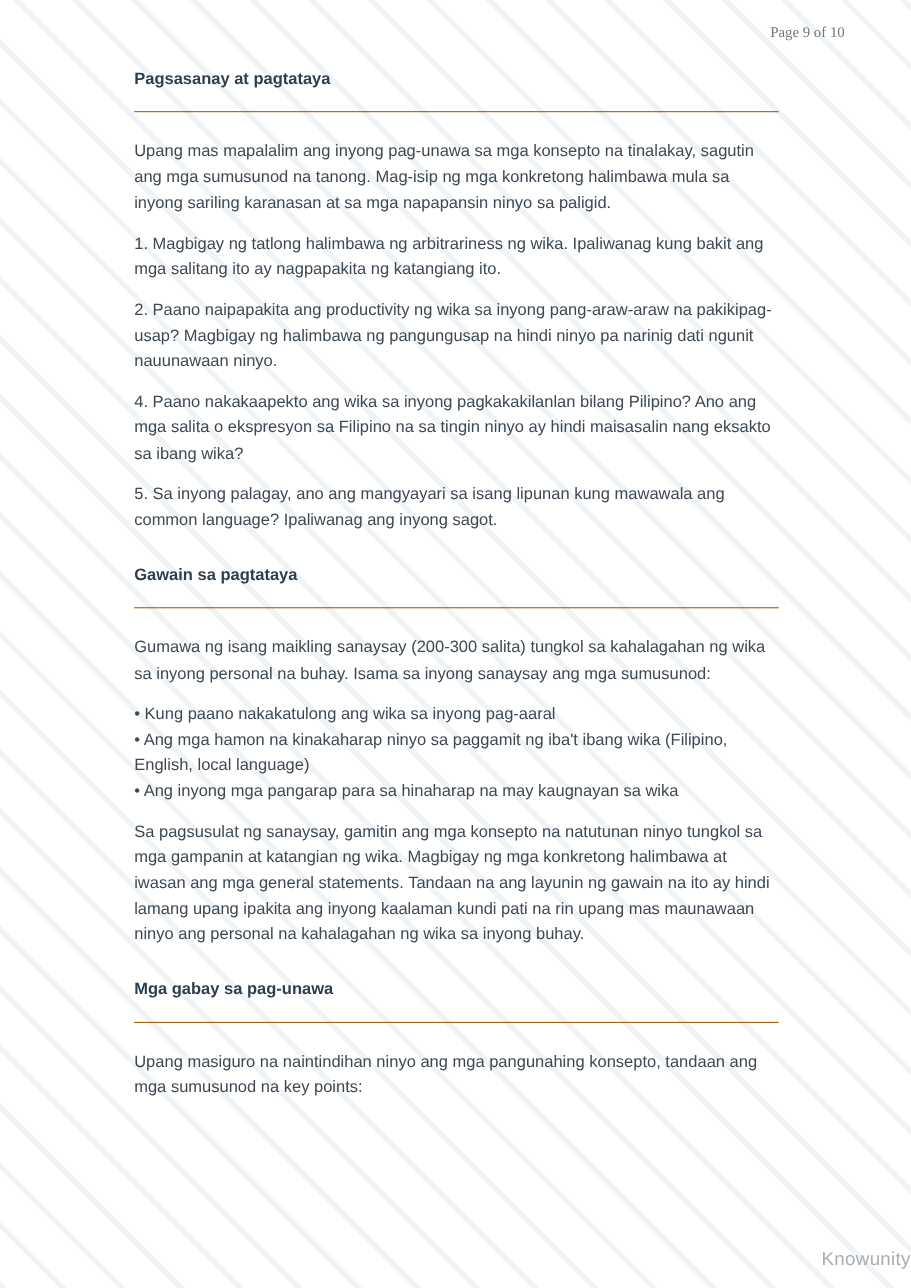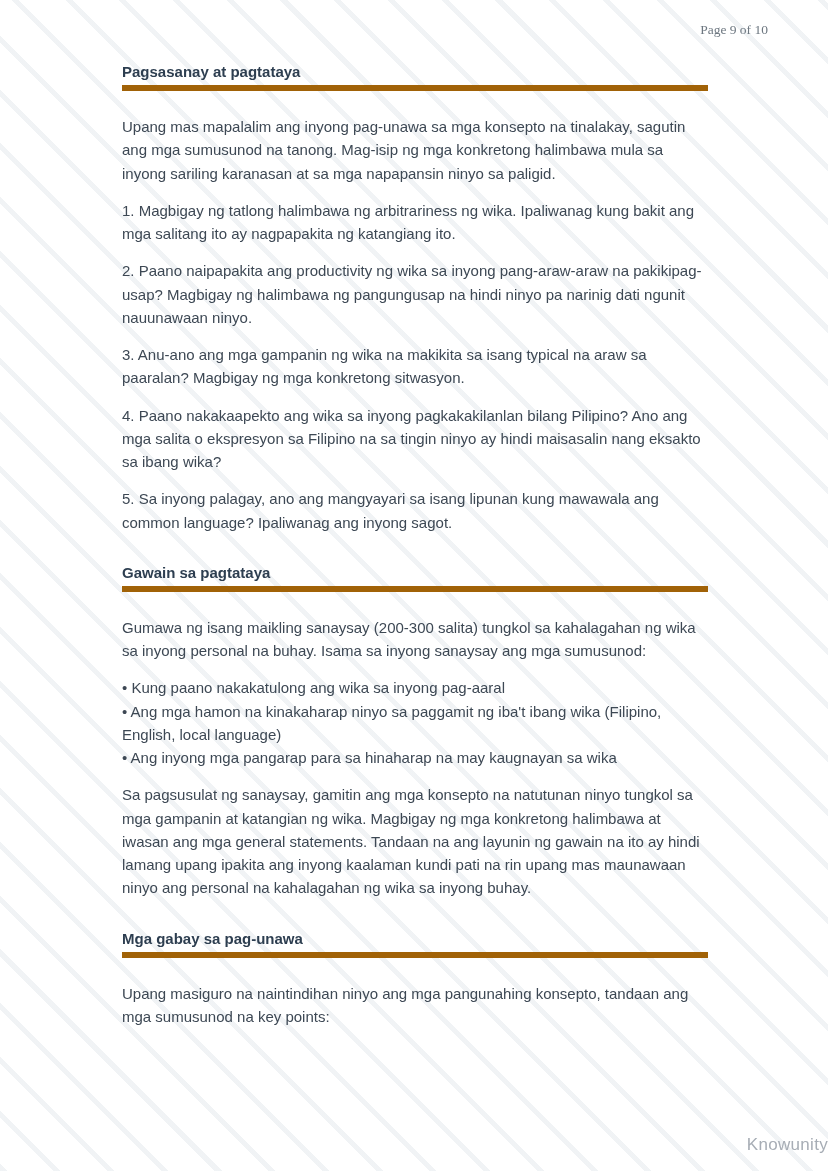--- a/index.html
+++ b/index.html
@@ -38,22 +38,22 @@
     position: absolute;
     top: 63px;
     left: 122px;
     width: 586px;
   }
 
   .section-title {
     font-size: 15px;
     font-weight: bold;
     color: #2d3e50;
-    padding-bottom: 5px;
-    border-bottom: 6px solid #a16207;
+    padding-bottom: 21px;
+    border-bottom: 1px solid #a16207;
     margin-top: 30px;
     margin-bottom: 24px;
   }
 
   .section-title:first-child {
     margin-top: 0;
   }
 
   .para {
     font-size: 15px;
@@ -90,21 +90,20 @@
 
 <main class="content">
 
   <h1 class="section-title">Pagsasanay at pagtataya</h1>
 
 
   <p class="para">Upang mas mapalalim ang inyong pag-unawa sa mga konsepto na tinalakay, sagutin ang mga sumusunod na tanong. Mag-isip ng mga konkretong halimbawa mula sa inyong sariling karanasan at sa mga napapansin ninyo sa paligid.</p>
 
   <p class="para">1. Magbigay ng tatlong halimbawa ng arbitrariness ng wika. Ipaliwanag kung bakit ang mga salitang ito ay nagpapakita ng katangiang ito.</p>
   <p class="para">2. Paano naipapakita ang productivity ng wika sa inyong pang-araw-araw na pakikipag-usap? Magbigay ng halimbawa ng pangungusap na hindi ninyo pa narinig dati ngunit nauunawaan ninyo.</p>
-  <p class="para">3. Anu-ano ang mga gampanin ng wika na makikita sa isang typical na araw sa paaralan? Magbigay ng mga konkretong sitwasyon.</p>
   <p class="para">4. Paano nakakaapekto ang wika sa inyong pagkakakilanlan bilang Pilipino? Ano ang mga salita o ekspresyon sa Filipino na sa tingin ninyo ay hindi maisasalin nang eksakto sa ibang wika?</p>
   <p class="para">5. Sa inyong palagay, ano ang mangyayari sa isang lipunan kung mawawala ang common language? Ipaliwanag ang inyong sagot.</p>
 
   <h2 class="section-title">Gawain sa pagtataya</h2>
 
   <p class="para">Gumawa ng isang maikling sanaysay (200-300 salita) tungkol sa kahalagahan ng wika sa inyong personal na buhay. Isama sa inyong sanaysay ang mga sumusunod:</p>
 
   <div class="bullet-list">
     <div class="bullet">• Kung paano nakakatulong ang wika sa inyong pag-aaral</div>
     <div class="bullet">• Ang mga hamon na kinakaharap ninyo sa paggamit ng iba't ibang wika (Filipino, English, local language)</div>

